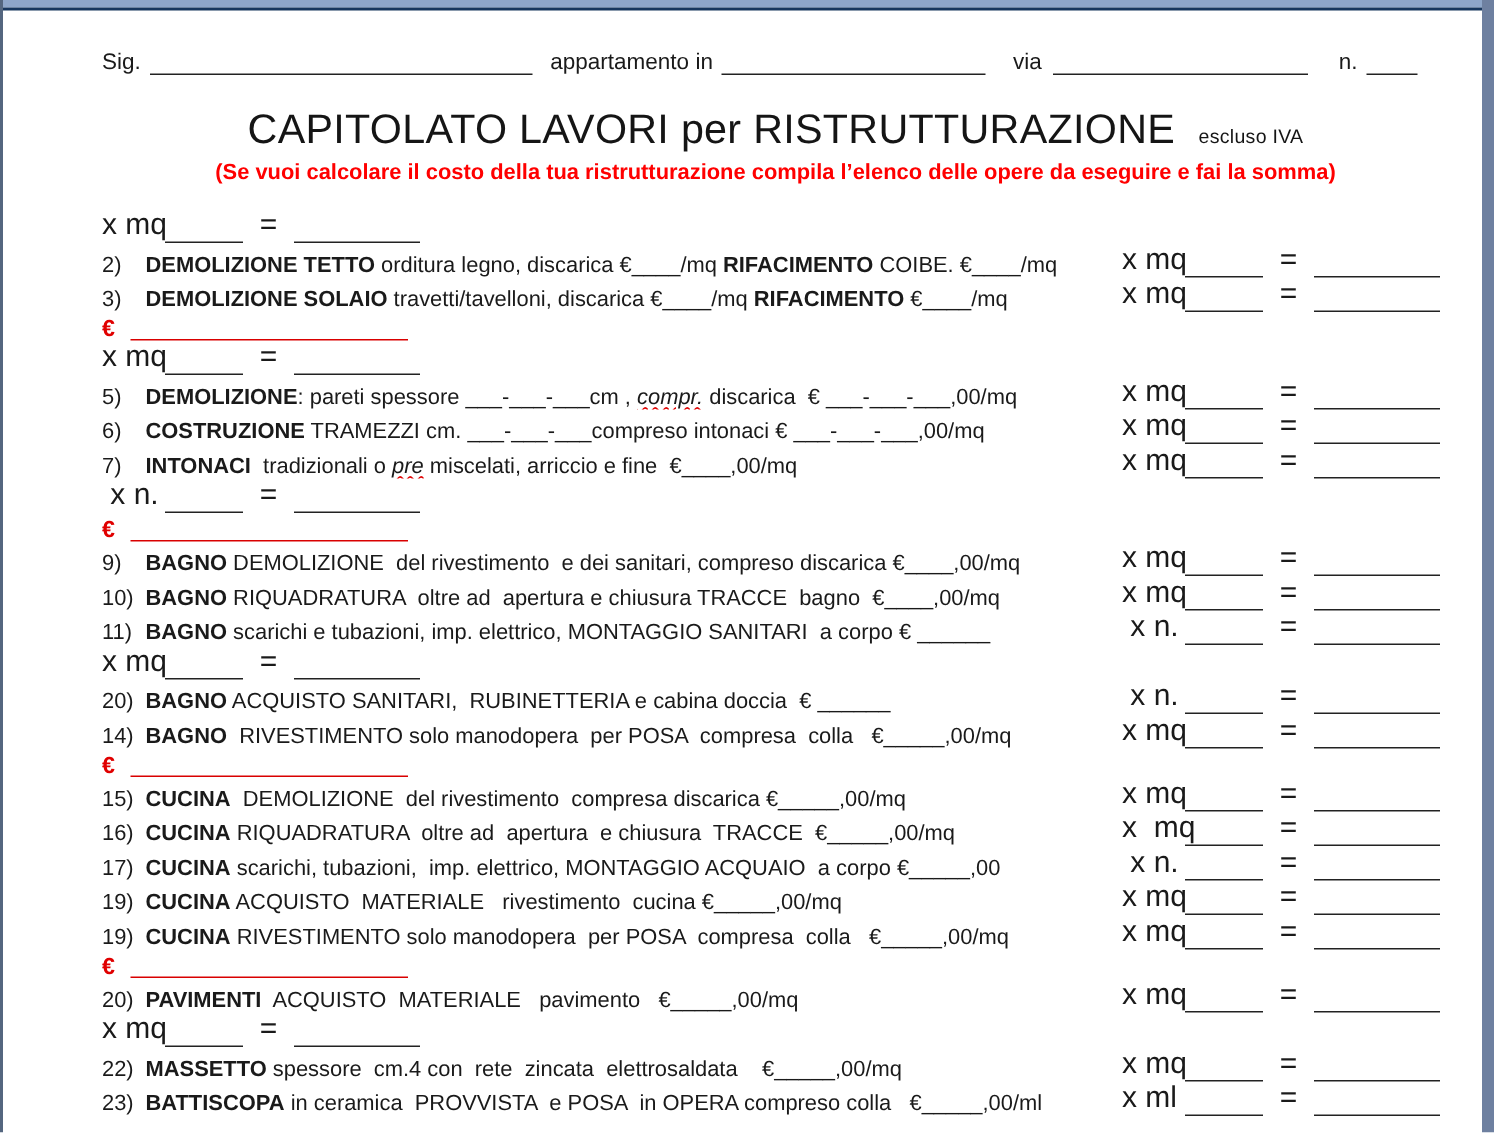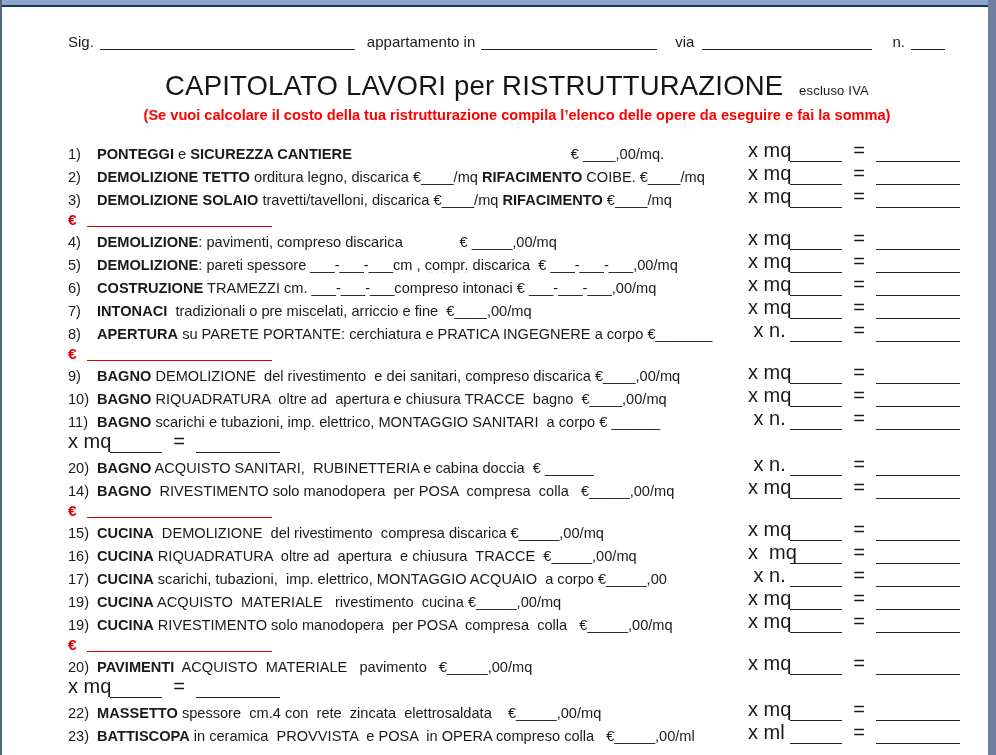--- a/index.html
+++ b/index.html
@@ -42,21 +42,21 @@
     text-align:center;color:#ff0000;
     font-size:14.6px;margin-top:5px;font-weight:bold;
   }
 
   
   #list{margin-top:16px;}
   .row{display:flex;align-items:flex-end;height:23px;}
   .left{flex:1 1 auto;white-space:pre;font-size:14.6px;overflow:hidden;}
   .num{display:inline-block;width:29px;}
   .b{font-weight:bold;}
-  .sq{text-decoration:underline wavy #e00000;text-decoration-thickness:1px;text-underline-offset:2px;}
+  .sq{text-decoration:underline wavy #e00000;text-decoration-thickness:1px;text-underline-offset:2px;font-style:italic;}
   .mult{
     flex:0 0 218px;white-space:pre;font-size:20px;
     display:flex;align-items:flex-end;
   }
   .unit{display:inline-block;width:42px;}
   .line{display:inline-block;border-bottom:1.4px solid #222;height:13px;}
   .line.qty{width:52px;margin-right:8px;}
   .eq{display:inline-block;width:18px;text-align:center;}
   .line.res{width:84px;margin-left:8px;}
 
@@ -83,53 +83,50 @@
       <span>n.</span>
       <span class="hline num"></span>
     </div>
 
     <div class="title"><span>CAPITOLATO LAVORI per RISTRUTTURAZIONE</span><span>  </span><span class="suffix">escluso IVA</span></div>
 
     <div class="subtitle">(Se vuoi calcolare il costo della tua ristrutturazione compila l’elenco delle opere da eseguire e fai la somma)</div>
 
     <div id="list">
         <div class="row">
-          <div class="left"><span class="num">1)</span><span class="b">PONTEGGI</span><span> e </span><span class="b">SICUREZZA CANTIERE</span><span>                                                      € ____,00/mq.</span></div>
           <div class="mult"><span class="unit">x mq</span><span class="line qty"></span><span class="eq">=</span><span class="line res"></span></div>
         </div>
         <div class="row">
           <div class="left"><span class="num">2)</span><span class="b">DEMOLIZIONE TETTO</span><span> orditura legno, discarica €____/mq </span><span class="b">RIFACIMENTO</span><span> COIBE. €____/mq</span></div>
           <div class="mult"><span class="unit">x mq</span><span class="line qty"></span><span class="eq">=</span><span class="line res"></span></div>
         </div>
         <div class="row">
           <div class="left"><span class="num">3)</span><span class="b">DEMOLIZIONE SOLAIO</span><span> travetti/tavelloni, discarica €____/mq </span><span class="b">RIFACIMENTO</span><span> €____/mq</span></div>
           <div class="mult"><span class="unit">x mq</span><span class="line qty"></span><span class="eq">=</span><span class="line res"></span></div>
         </div>
         <div class="subtotal">
           <span class="euro">€</span>
           <span class="redline"></span>
         </div>
         <div class="row">
-          <div class="left"><span class="num">4)</span><span class="b">DEMOLIZIONE</span><span>: pavimenti, compreso discarica</span><span>              € _____,00/mq</span></div>
           <div class="mult"><span class="unit">x mq</span><span class="line qty"></span><span class="eq">=</span><span class="line res"></span></div>
         </div>
         <div class="row">
           <div class="left"><span class="num">5)</span><span class="b">DEMOLIZIONE</span><span>: pareti spessore ___-___-___cm , </span><span class=" sq">compr.</span><span> discarica  € ___-___-___,00/mq</span></div>
           <div class="mult"><span class="unit">x mq</span><span class="line qty"></span><span class="eq">=</span><span class="line res"></span></div>
         </div>
         <div class="row">
           <div class="left"><span class="num">6)</span><span class="b">COSTRUZIONE</span><span> TRAMEZZI cm. ___-___-___compreso intonaci € ___-___-___,00/mq</span></div>
           <div class="mult"><span class="unit">x mq</span><span class="line qty"></span><span class="eq">=</span><span class="line res"></span></div>
         </div>
         <div class="row">
           <div class="left"><span class="num">7)</span><span class="b">INTONACI</span><span>  tradizionali o </span><span class=" sq">pre</span><span> miscelati, arriccio e fine  €____,00/mq</span></div>
           <div class="mult"><span class="unit">x mq</span><span class="line qty"></span><span class="eq">=</span><span class="line res"></span></div>
         </div>
         <div class="row">
-          <div class="left"><span class="num">8)</span><span class="b">APERTURA</span><span> su PARETE PORTANTE: cerchiatura e PRATICA INGEGNERE a corpo €_______</span></div>
           <div class="mult"><span class="unit"> x n.</span><span class="line qty"></span><span class="eq">=</span><span class="line res"></span></div>
         </div>
         <div class="subtotal">
           <span class="euro">€</span>
           <span class="redline"></span>
         </div>
         <div class="row">
           <div class="left"><span class="num">9)</span><span class="b">BAGNO</span><span> DEMOLIZIONE  del rivestimento  e dei sanitari, compreso discarica €____,00/mq</span></div>
           <div class="mult"><span class="unit">x mq</span><span class="line qty"></span><span class="eq">=</span><span class="line res"></span></div>
         </div>

